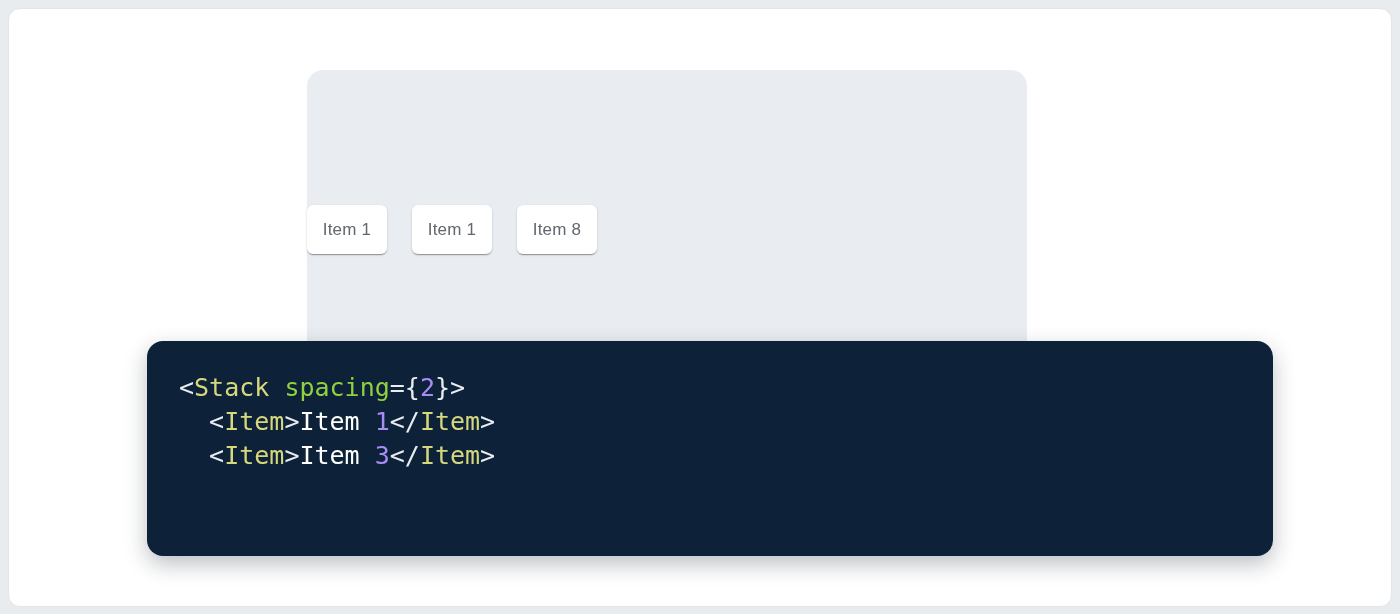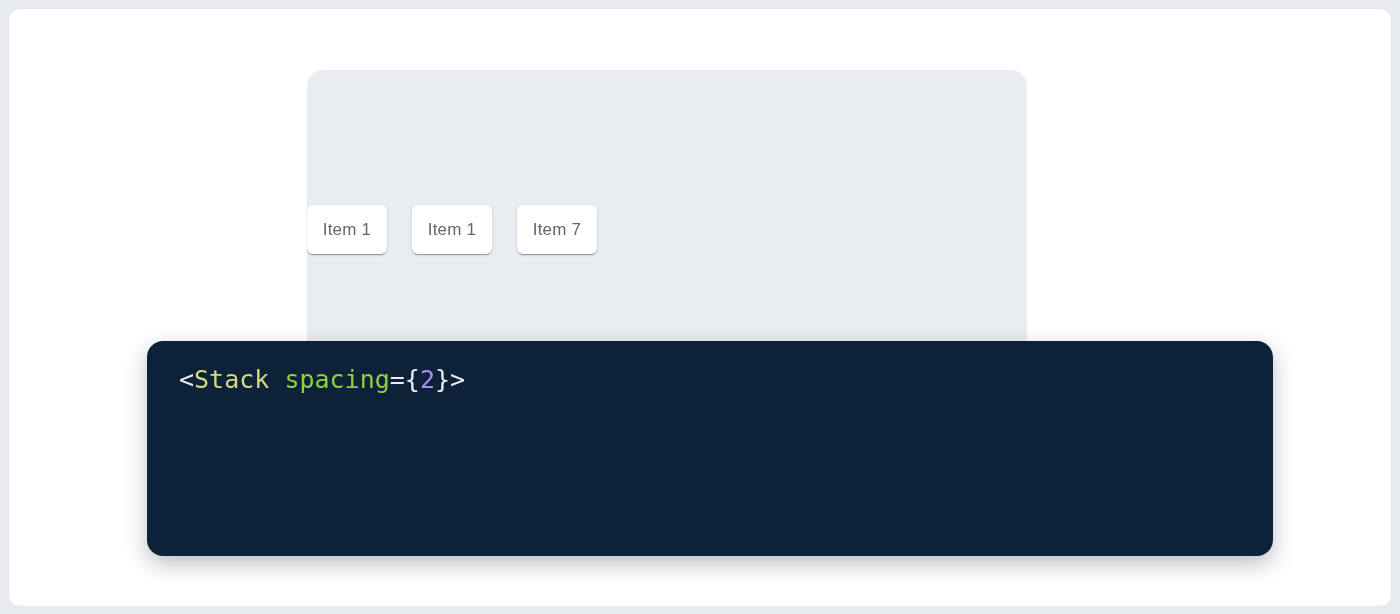--- a/index.html
+++ b/index.html
@@ -73,20 +73,21 @@
     background: var(--code_bg, #0d2138);
     box-shadow: 0 8px 22px rgba(10, 25, 41, .28);
     padding: 22px 32px;
     overflow: hidden;
   }
 
   .code-content {
     font-family: "DejaVu Sans Mono", monospace;
     font-size: 25px;
     line-height: 34px;
+    margin-top: 8px;
   }
 
   .code-line { white-space: pre; }
 
   .tok-punct { color: var(--tok_punct, #e9edf2); }
   .tok-tag   { color: var(--tok_tag,   #d7d87e); }
   .tok-attr  { color: var(--tok_attr,  #8fd13f); }
   .tok-num   { color: var(--tok_num,   #a78bf6); }
   .tok-text  { color: var(--tok_text,  #ffffff); }
 </style>
@@ -97,24 +98,26 @@
   <div class="page-card">
 
     <div class="demo-panel">
       <div class="item-card">
         <span class="item-label">Item 1</span>
       </div>
       <div class="item-card">
         <span class="item-label">Item 1</span>
       </div>
       <div class="item-card">
-        <span class="item-label">Item 7</span>
+        <span class="item-label">Item 8</span>
       </div>
     </div>
 
     <div class="code-block">
       <div class="code-content">
           <div class="code-line"><span class="tok-punct">&lt;</span><span class="tok-tag">Stack</span><span class="tok-punct"> </span><span class="tok-attr">spacing</span><span class="tok-punct">=</span><span class="tok-punct">{</span><span class="tok-num">2</span><span class="tok-punct">}</span><span class="tok-punct">&gt;</span></div>
+          <div class="code-line"><span class="tok-punct">  &lt;</span><span class="tok-tag">Item</span><span class="tok-punct">&gt;</span><span class="tok-text">Item </span><span class="tok-num">1</span><span class="tok-punct">&lt;/</span><span class="tok-tag">Item</span><span class="tok-punct">&gt;</span></div>
+          <div class="code-line"><span class="tok-punct">  &lt;</span><span class="tok-tag">Item</span><span class="tok-punct">&gt;</span><span class="tok-text">Item </span><span class="tok-num">3</span><span class="tok-punct">&lt;/</span><span class="tok-tag">Item</span><span class="tok-punct">&gt;</span></div>
         </div>
     </div>
 
   </div>
 </div>
 
 </body></html>

